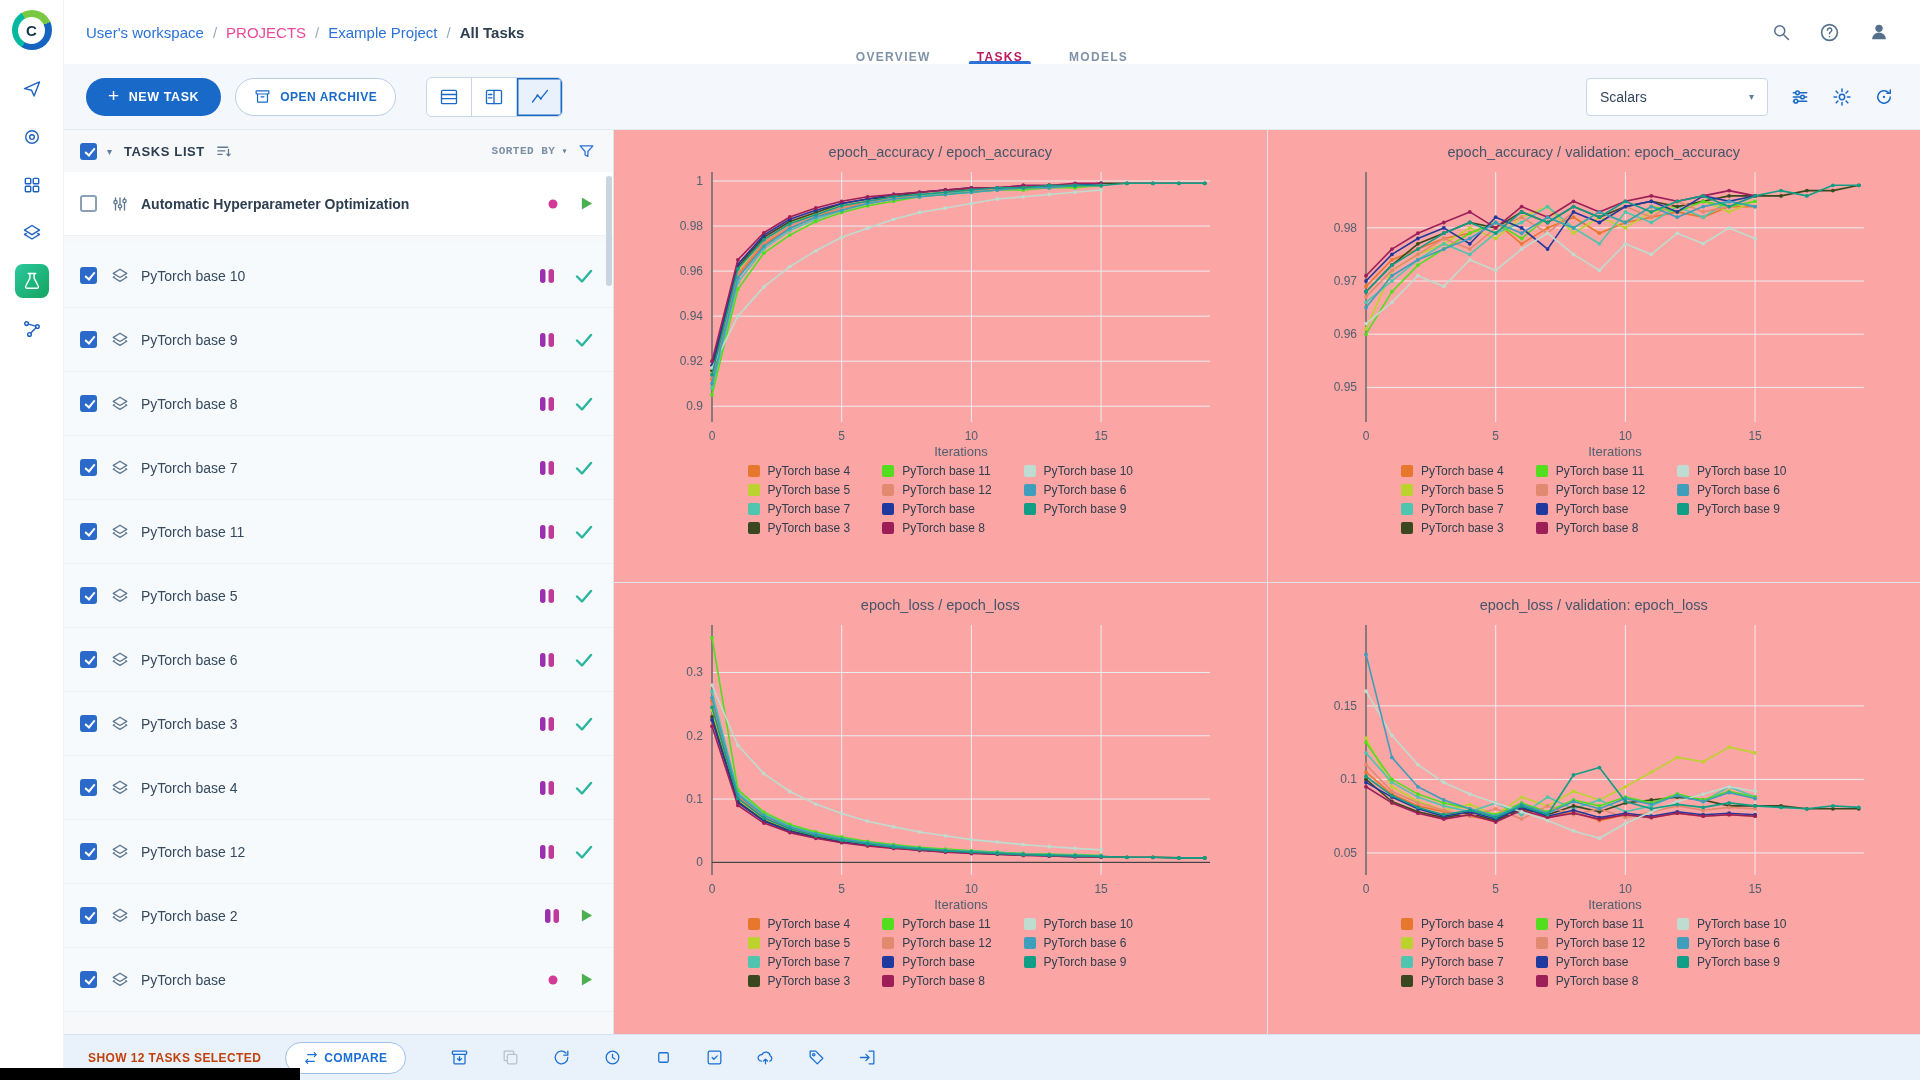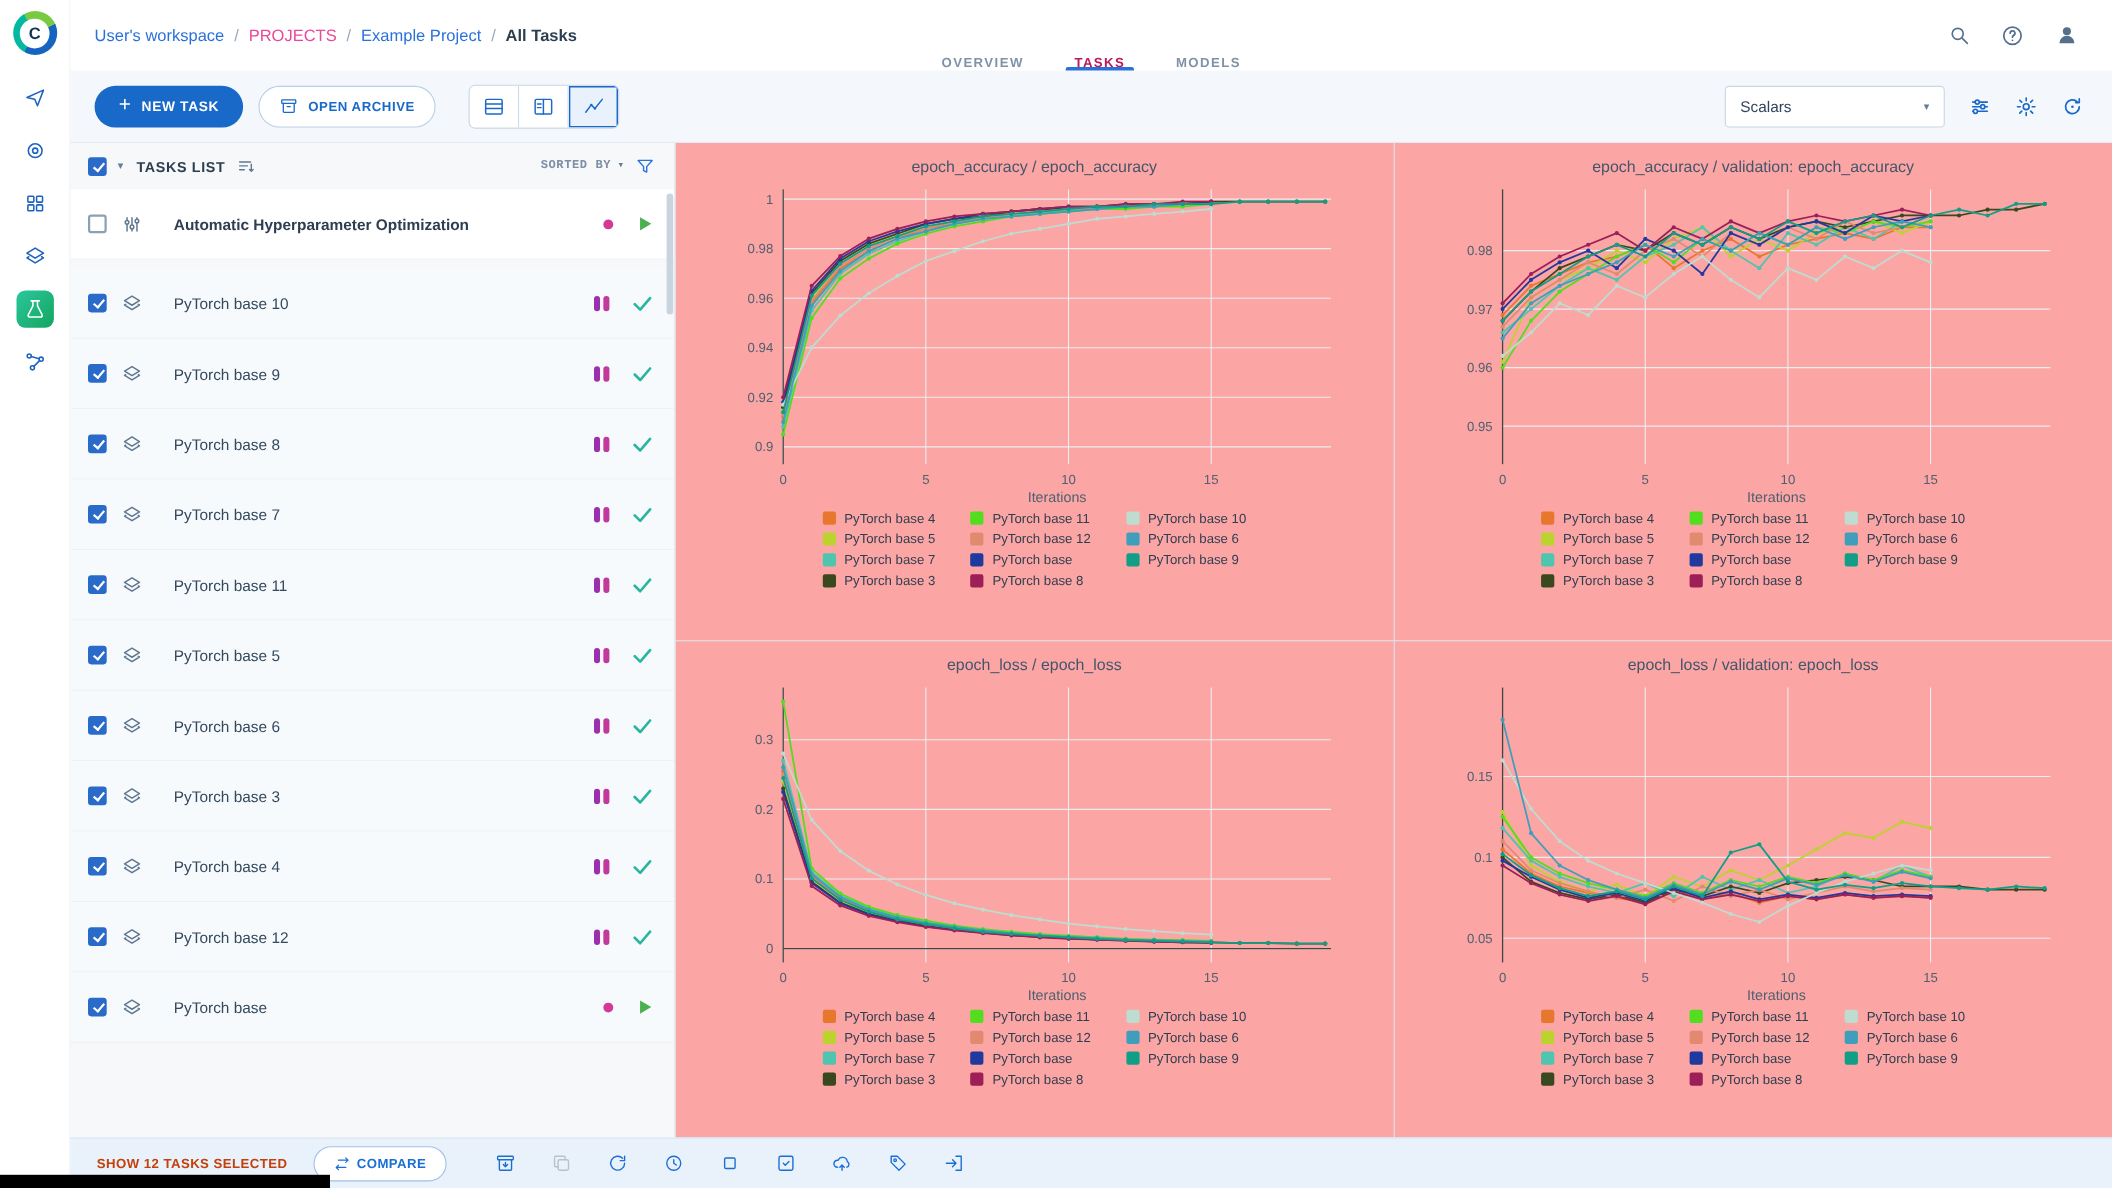--- a/index.html
+++ b/index.html
@@ -35,41 +35,41 @@
 .btn-primary{height:38px;padding:0 22px;border:none;border-radius:19px;background:#1969c8;color:#fff;font-weight:700;font-size:12.5px;letter-spacing:.6px;display:flex;align-items:center;gap:9px;cursor:pointer;font-family:inherit}
 .btn-primary .plus{font-size:19px;font-weight:400;line-height:1;margin-top:-2px}
 .btn-outline{height:38px;padding:0 18px;border:1px solid #b9cfe8;border-radius:19px;background:#fff;color:#1969c8;font-weight:700;font-size:12px;letter-spacing:.5px;display:flex;align-items:center;gap:9px;cursor:pointer;font-family:inherit}
 .btn-outline svg{stroke:#1969c8;fill:none;stroke-width:1.7;stroke-linecap:round;stroke-linejoin:round}
 .toggle-group{display:flex;margin-left:16px;border-radius:6px;overflow:hidden;border:1px solid #c9d6e4}
 .toggle{width:45px;height:38px;background:#fff;border:none;border-right:1px solid #c9d6e4;display:flex;align-items:center;justify-content:center;cursor:pointer}
 .toggle:last-child{border-right:none}
 .toggle svg{stroke:#1969c8;fill:none;stroke-width:1.6;stroke-linecap:round;stroke-linejoin:round}
 .toggle.active{background:#e8f1fc;box-shadow:inset 0 0 0 1.5px #1969c8}
 .toolbar-right{margin-left:auto;display:flex;align-items:center;gap:22px}
-.select{width:200px;height:38px;background:#fff;border:1px solid #c9d6e4;border-radius:4px;display:flex;align-items:center;justify-content:space-between;padding:0 13px;font-size:14px;color:#33455c;cursor:pointer}
+.select{width:182px;height:38px;background:#fff;border:1px solid #c9d6e4;border-radius:4px;display:flex;align-items:center;justify-content:space-between;padding:0 13px;font-size:14px;color:#33455c;cursor:pointer}
 .toolbar-right .icon-btn svg{stroke:#1969c8}
 .caret{font-size:10px;color:#607d9c}
 
 .content{flex:1;display:flex;min-height:0;background:#eef2f6}
 .tasks-panel{width:550px;background:#f6f8fa;display:flex;flex-direction:column;position:relative;border-right:1px solid #dde4ea;flex:none}
 .list-head{height:42px;display:flex;align-items:center;gap:10px;padding:0 18px 0 16px;flex:none}
 .list-title{font-size:13px;font-weight:700;color:#2c3e50;letter-spacing:.6px;margin-left:2px}
 .flex-spacer{flex:1}
 .sorted-by{display:flex;gap:6px;align-items:center;font-size:11px;font-weight:700;letter-spacing:.5px;color:#7d8fa5;cursor:pointer;background:none;border:none;font-family:Liberation Mono, monospace}
 .list-head .icon-btn svg{stroke:#60788f}
 .list-head .icon-btn.blue svg{stroke:#2a72d8}
 .cb{width:17px;height:17px;border:2px solid #8aa0b5;border-radius:3px;display:inline-block;position:relative;cursor:pointer;background:#fff;flex:none}
 .cb.on{background:#2a6ac8;border-color:#2a6ac8}
 .cb.on::after{content:"";position:absolute;left:4.5px;top:1px;width:4px;height:8px;border:solid #fff;border-width:0 2px 2px 0;transform:rotate(40deg)}
 .tasks-list{flex:1;overflow:hidden}
 .task-row{display:flex;align-items:center;height:64px;padding:0 20px 0 16px;background:#fff;border-bottom:1px solid #edf1f5;cursor:pointer}
 .task-row.first{margin-bottom:8px}
 .task-row.sel{background:#f7fafd}
 .ticon{margin-left:14px;display:flex;flex:none}
-.tlabel{margin-left:29px;font-size:14px;color:#34495e;white-space:nowrap}
+.tlabel{margin-left:12px;font-size:14px;color:#34495e;white-space:nowrap}
 .task-row.first .tlabel{font-weight:600;color:#2c3e50}
 .badges{margin-left:auto;display:flex;align-items:center;gap:20px}
 .badges span{display:flex}
 .scroll-thumb{position:absolute;right:1px;top:46px;width:6px;height:110px;border-radius:3px;background:#c9d4de}
 
 .charts{flex:1;display:grid;grid-template-columns:1fr 1fr;grid-template-rows:1fr 1fr;gap:1px;background:#dde4ea;min-width:0}
 .chart-cell{background:#fca5a5;display:flex;flex-direction:column;align-items:center;padding-top:14px;overflow:hidden}
 .chart-title{font-size:14.5px;color:#44556a;margin-bottom:2px}
 .legend{display:grid;grid-template-rows:repeat(4,auto);grid-auto-flow:column;column-gap:32px;row-gap:5px;margin-top:2px}
 .legend-item{display:flex;align-items:center;gap:8px;cursor:pointer}
@@ -516,20 +516,43 @@
               <span class="badges">
                 <span>
                   <svg width="16" height="18" viewBox="0 0 16 18">
                     <rect x="1" y="2" width="5.5" height="14" rx="2.7" fill="#9b30ae"></rect>
                     <rect x="9.5" y="2" width="5.5" height="14" rx="2.7" fill="#c2399c"></rect>
                   </svg>
                 </span>
                 <span>
                   <svg width="18" height="14" viewBox="0 0 18 14">
                     <path d="M2 7.5 7 12.5 16 2" stroke="#2bb5a0" stroke-width="2.4" fill="none" stroke-linecap="round" stroke-linejoin="round"></path>
+                  </svg>
+                </span>
+              </span>
+            </div>
+            <div class="task-row sel">
+              <span class="cb on"></span>
+              <span class="ticon">
+                <svg width="18" height="18" viewBox="0 0 24 24" fill="none" stroke="#60788f" stroke-width="1.8" stroke-linejoin="round">
+                  <path d="M12 3 3 8.5l9 5.5 9-5.5z"></path>
+                  <path d="m5 12.5-2 1.2 9 5.5 9-5.5-2-1.2"></path>
+                </svg>
+              </span>
+              <span class="tlabel">PyTorch base 2</span>
+              <span class="badges">
+                <span>
+                  <svg width="16" height="18" viewBox="0 0 16 18">
+                    <rect x="1" y="2" width="5.5" height="14" rx="2.7" fill="#9b30ae"></rect>
+                    <rect x="9.5" y="2" width="5.5" height="14" rx="2.7" fill="#c2399c"></rect>
+                  </svg>
+                </span>
+                <span>
+                  <svg width="13" height="15" viewBox="0 0 14 16">
+                    <path d="M2 1.5v13L13 8z" fill="#4caf50"></path>
                   </svg>
                 </span>
               </span>
             </div>
             <div class="task-row sel">
               <span class="cb on"></span>
               <span class="ticon">
                 <svg width="18" height="18" viewBox="0 0 24 24" fill="none" stroke="#60788f" stroke-width="1.8" stroke-linejoin="round">
                   <path d="M12 3 3 8.5l9 5.5 9-5.5z"></path>
                   <path d="m5 12.5-2 1.2 9 5.5 9-5.5-2-1.2"></path>

